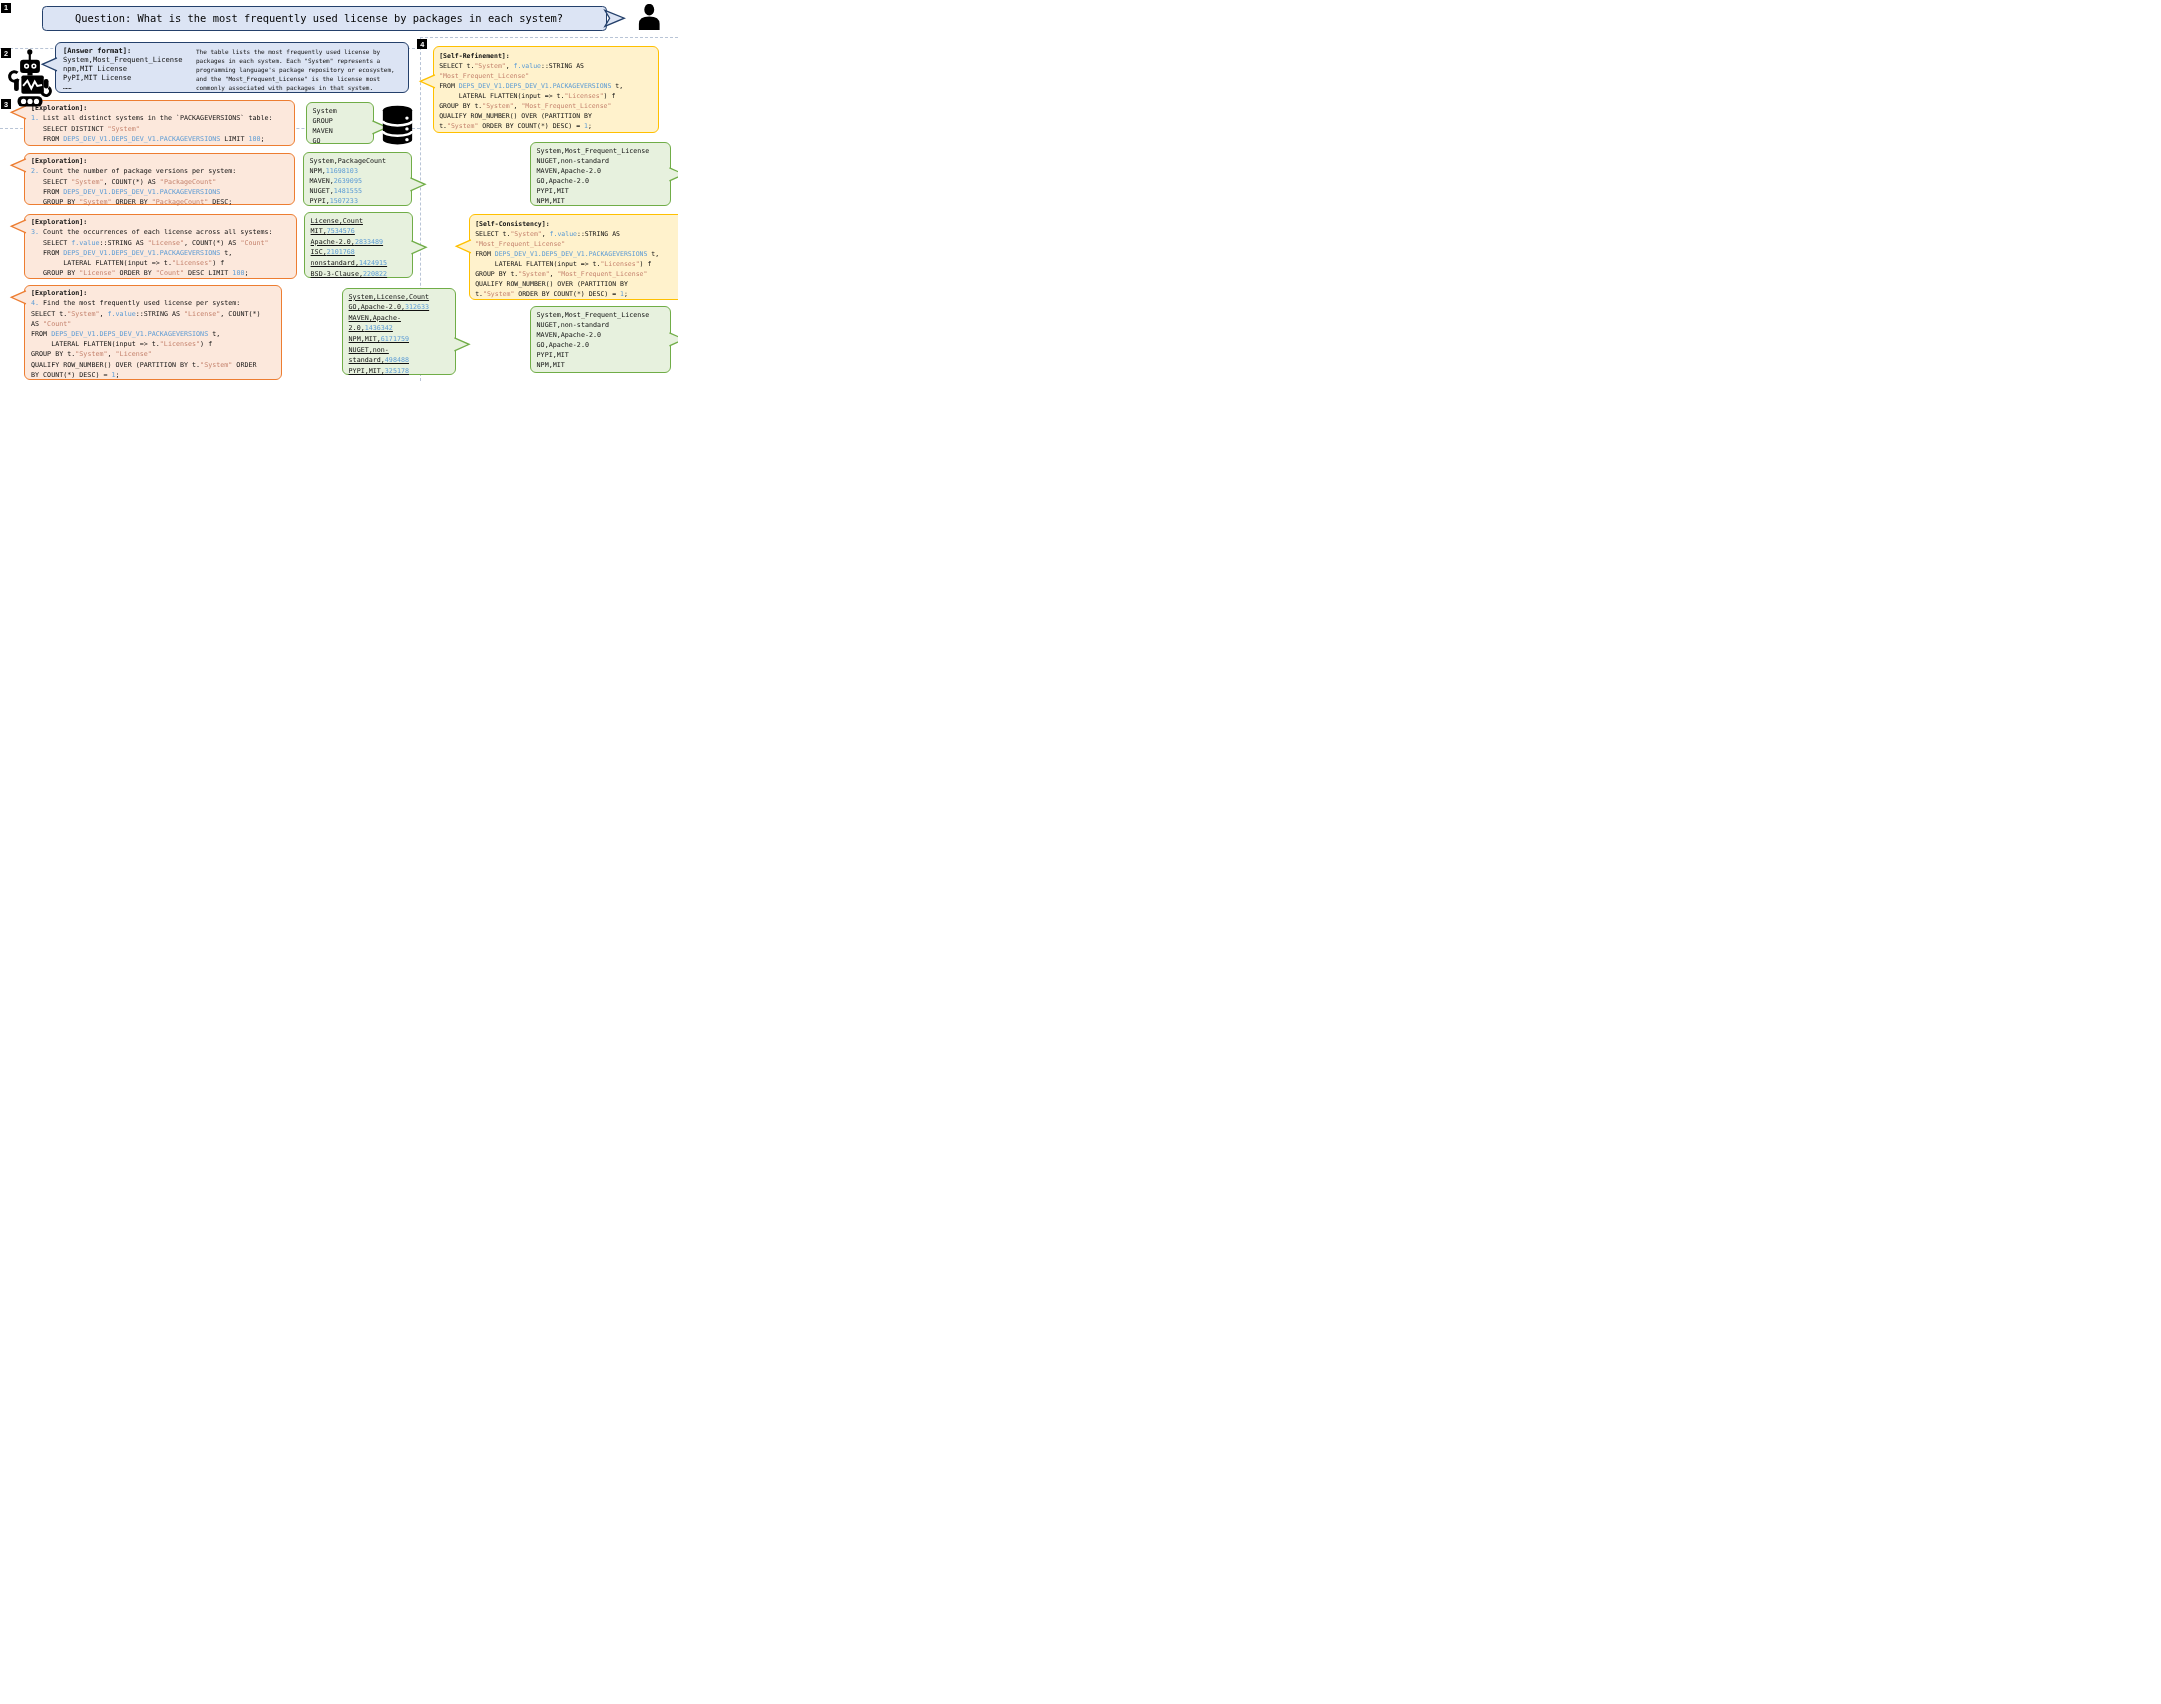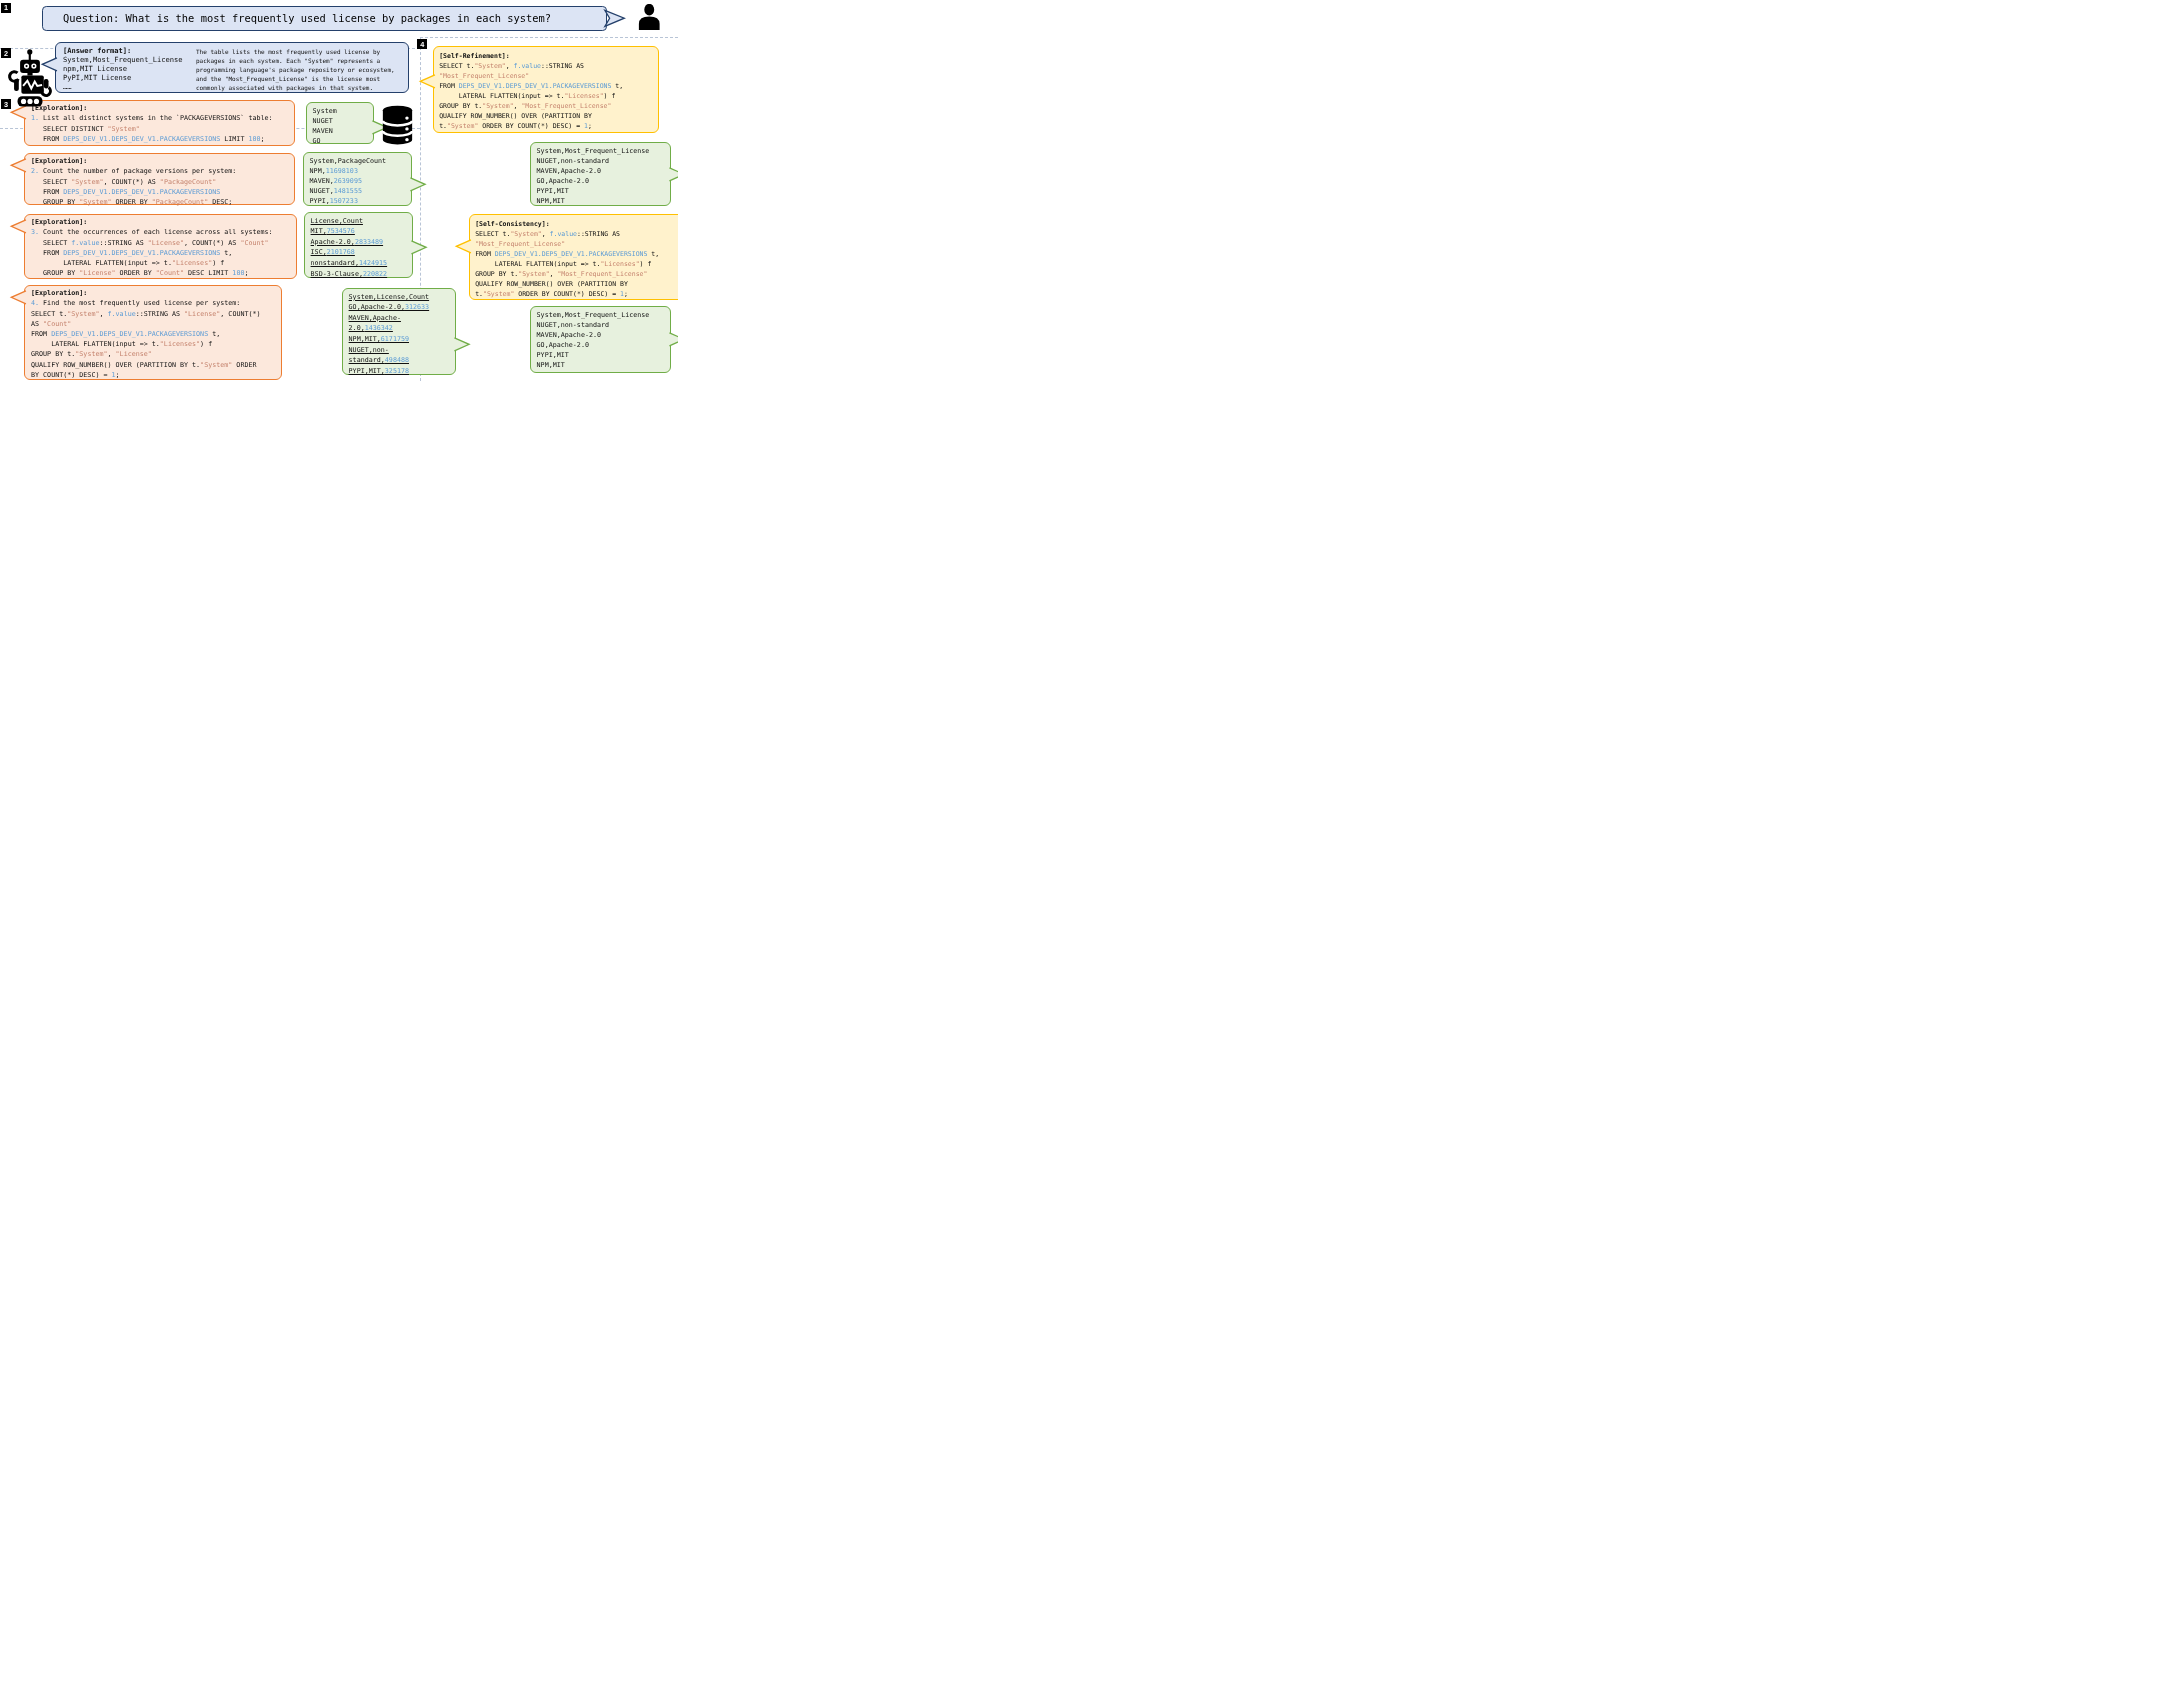--- a/index.html
+++ b/index.html
@@ -24,21 +24,21 @@
   .tail-q path{fill:var(--bf);stroke:var(--bb);stroke-width:3;}
   .cl{white-space:pre;}
   .k{color:#111;}
   .s{color:#c4826d;}
   .b{color:#5b9bd5;}
   .hd{color:#111;font-weight:bold;}
   .code{font-size:6.7px;line-height:10.2px;padding:2.2px 2.6px 0 6px;}
   .code-y{font-size:6.5px;line-height:10px;padding:3.5px 2.6px 0 5.2px;}
   .res{font-size:6.7px;line-height:10px;padding:2.6px 2.6px 0 5.6px;}
   .res-w{line-height:10.6px;text-decoration:underline;}
-  .q-text{display:flex;align-items:center;height:100%;padding-left:20px;
+  .q-text{display:flex;align-items:center;height:100%;padding-left:32px;
           font-size:10.4px;color:#000;}
   .ans-left{position:absolute;left:7px;top:2.6px;font-size:7.1px;line-height:9px;white-space:pre;}
   .ans-para{position:absolute;left:140px;top:3.9px;width:210px;font-size:6px;line-height:9px;}
   .icon{position:absolute;z-index:4;}
 </style>
 </head>
 <body>
 
 <div class="canvas">
 
@@ -138,21 +138,21 @@
       <div class="cl"><span class="k">GROUP BY t.</span><span class="s">"System"</span><span class="k">, </span><span class="s">"License"</span></div>
       <div class="cl"><span class="k">QUALIFY ROW_NUMBER() OVER (PARTITION BY t.</span><span class="s">"System"</span><span class="k"> ORDER</span></div>
       <div class="cl"><span class="k">BY COUNT(*) DESC) = </span><span class="b">1</span><span class="k">;</span></div>
     </div>
 
   <div class="bubble green res" style="left:306px;top:102px;width:68px;height:42px;">
     <svg class="tail right" style="top:17.3px" viewBox="0 0 38 34">
         <path d="M1,2 L35,17 L1,32"></path>
       </svg>
   <div class="cl"><span class="k">System</span></div>
-      <div class="cl"><span class="k">NUGET</span></div>
+      <div class="cl"><span class="k">GROUP</span></div>
       <div class="cl"><span class="k">MAVEN</span></div>
       <div class="cl"><span class="k">GO</span></div>
     </div>
   <svg class="icon" style="left:382px;top:105px;" width="31" height="40" viewBox="0 0 72 92">
     <ellipse cx="36" cy="12" rx="34" ry="11" fill="#000"></ellipse>
     <path d="M2,12 v68 a34,11 0 0 0 68,0 v-68" fill="#000"></path>
     <path d="M2,36 a34,11 0 0 0 68,0" stroke="#fff" stroke-width="6" fill="none"></path>
     <path d="M2,60 a34,11 0 0 0 68,0" stroke="#fff" stroke-width="6" fill="none"></path>
     <circle cx="58" cy="30" r="4" fill="#fff"></circle>
       <circle cx="58" cy="55" r="4" fill="#fff"></circle>

